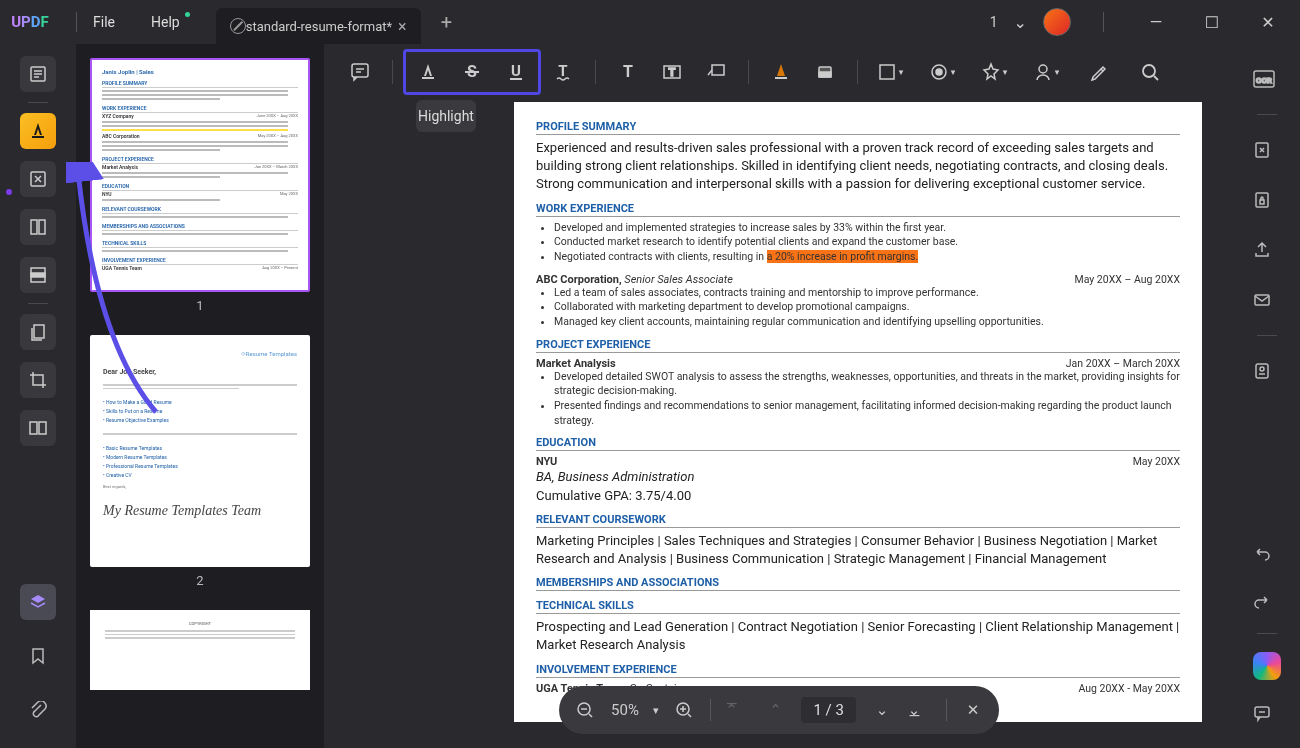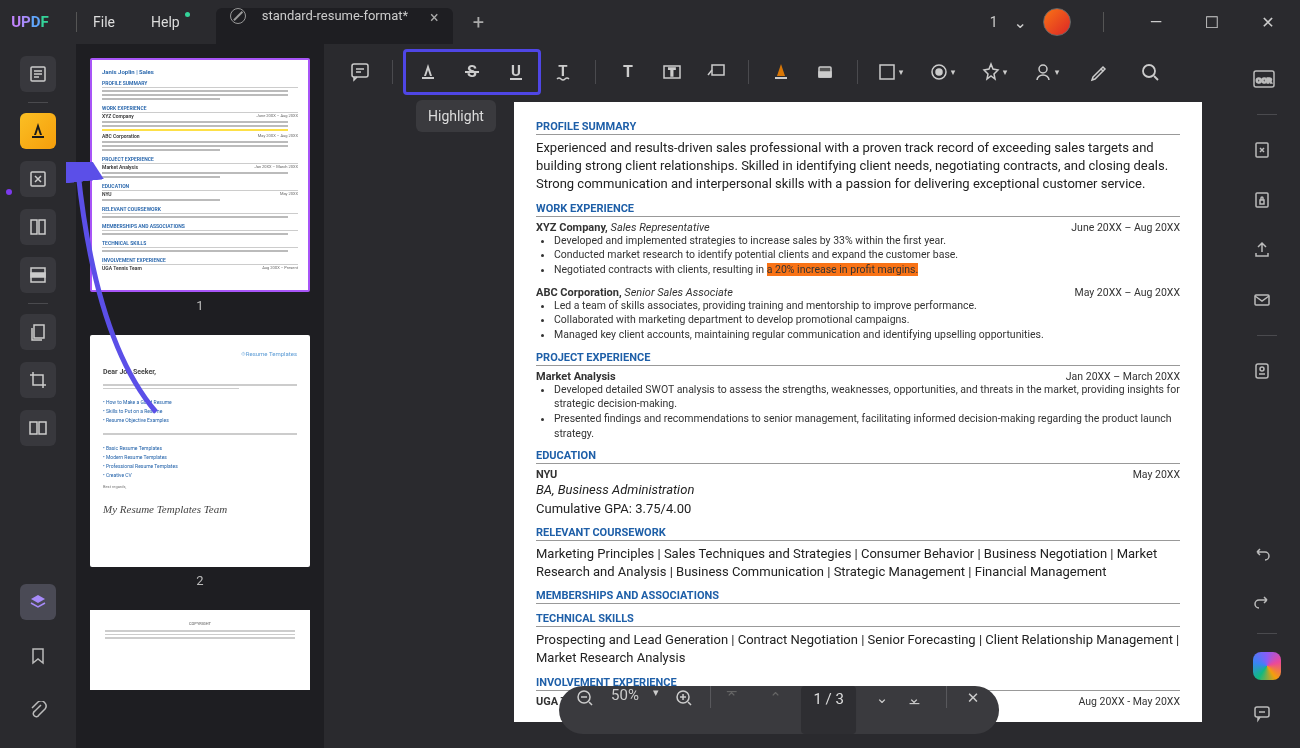--- a/index.html
+++ b/index.html
@@ -6,21 +6,21 @@
 body{width:1300px;height:748px;background:#2a2a2e;overflow:hidden;position:relative}
 .titlebar{height:44px;display:flex;align-items:center;background:#2a2a2e;color:#ddd}
 .logo{width:60px;display:flex;align-items:center;justify-content:center;font-weight:700;font-size:15px}
 .logo span:nth-child(1){color:#c084fc}
 .logo span:nth-child(2){color:#a78bfa}
 .logo span:nth-child(3){color:#60a5fa}
 .logo span:nth-child(4){color:#34d399}
 .tdiv{width:1px;height:20px;background:#555;margin:0 16px}
 .menu-item{font-size:14px;margin-right:36px;cursor:pointer;color:#ddd;position:relative}
 .help-dot{position:absolute;top:-2px;right:-10px;width:5px;height:5px;background:#34d399;border-radius:50%}
-.tab{display:flex;align-items:flex-start;background:#1e1e22;border-radius:6px 6px 0 0;padding:0 14px;height:36px;margin-top:8px;gap:16px}
+.tab{display:flex;align-items:center;background:#1e1e22;border-radius:6px 6px 0 0;padding:0 14px;height:36px;margin-top:8px;gap:0}
 .tab-icon{width:16px;height:16px;border:1.5px solid #999;border-radius:50%;position:relative}
 .tab-icon::after{content:"";position:absolute;width:12px;height:1.5px;background:#999;transform:rotate(-45deg);top:6px;left:1px}
 .tab-name{font-size:13px;color:#ccc}
 .tab-close{color:#aaa;font-size:16px;cursor:pointer;margin-left:6px}
 .tab-new{margin-left:20px;color:#aaa;font-size:20px;cursor:pointer}
 .tb-right{margin-left:auto;display:flex;align-items:center;gap:16px;padding-right:12px}
 .page-count{color:#ccc;font-size:14px}
 .chev{color:#ccc;cursor:pointer}
 .avatar{width:28px;height:28px;border-radius:50%;background:linear-gradient(135deg,#f97316,#dc2626);border:1px solid #666}
 .win-btn{width:40px;height:32px;display:flex;align-items:center;justify-content:center;color:#ccc;cursor:pointer}
@@ -41,44 +41,44 @@
 .th-head{color:#1e5fa8;font-size:5px;font-weight:600;margin-top:5px;border-bottom:0.5px solid #ccc;padding-bottom:1px}
 .th-line{height:2px;background:#bbb;margin:2px 0;width:95%}
 .th-line.s{width:60%}
 .flex-r{display:flex;justify-content:space-between}
 .th-date{color:#666;font-size:4px}
 .thumb2-content{padding:14px 12px;font-size:5px;color:#444;height:230px}
 .rt-logo{text-align:right;font-size:6px;color:#5b9bd5}
 .djs{font-weight:700;font-size:7px;margin-top:10px}
 .th2-line{height:1.5px;background:#ccc;margin:2px 0}
 .th2-link{color:#1e5fa8;font-size:5px;margin:3px 0}
-.sig{font-family:cursive;font-size:11px;margin-top:14px;font-style:italic}
+.sig{font-family:cursive;font-size:14px;margin-top:14px;font-style:italic}
 .thumb3{background:#fff;height:80px;border:1px solid transparent}
 .main-view{flex:1;background:#2a2a2e;position:relative;overflow:hidden}
 .top-tools{height:56px;display:flex;align-items:center;padding:0 14px;gap:0}
 .tt-btn{width:44px;height:40px;display:flex;align-items:center;justify-content:center;cursor:pointer;color:#ccc;border-radius:4px}
 .highlight-group{display:flex;border:3px solid #4f46e5;border-radius:4px}
 .tt-sep{width:1px;height:24px;background:#4a4a4e;margin:0 10px}
-.tooltip{position:absolute;top:56px;left:92px;background:#3a3a3e;color:#ddd;padding:8px 12px;border-radius:6px;font-size:14px;z-index:10}
+.tooltip{position:absolute;top:56px;left:92px;background:#3a3a3e;color:#ddd;padding:8px 2px;border-radius:6px;font-size:14px;z-index:10}
 .doc-page{position:absolute;top:58px;left:190px;width:688px;background:#fff;padding:18px 22px;font-size:11px;color:#333;height:620px}
 .doc-h{color:#1e5fa8;font-size:11px;font-weight:700;border-bottom:1px solid #999;padding-bottom:1px;margin-top:8px;margin-bottom:4px}
 .doc-h:first-child{margin-top:0}
 .doc-p{font-size:13px;line-height:1.4;color:#222}
 .doc-row{display:flex;justify-content:space-between;align-items:baseline}
 .doc-company{font-weight:700}
 .doc-role{font-style:italic;font-weight:400}
 .doc-date{font-size:10.5px}
 .doc-ul{list-style:disc;margin-left:18px;font-size:10.5px;line-height:1.4}
 .hl{background:#f97316}
 .right-tools{width:66px;background:#2a2a2e;display:flex;flex-direction:column;align-items:center;padding-top:20px;gap:20px}
 .rt-btn{width:30px;height:30px;display:flex;align-items:center;cursor:pointer;color:#bbb}
 .rt-div{width:20px;height:1px;background:#4a4a4e}
 .rt-bottom{margin-top:auto;margin-bottom:20px;display:flex;flex-direction:column;gap:18px;align-items:center}
 .ai-icon{width:28px;height:28px;border-radius:8px;background:conic-gradient(#8b5cf6,#ec4899,#f59e0b,#10b981,#3b82f6,#8b5cf6)}
-.zoom-bar{position:absolute;bottom:14px;left:50%;transform:translateX(-50%);background:#3a3a3e;border-radius:30px;height:48px;display:flex;padding:0 14px;gap:14px;color:#ccc;font-size:15px;z-index:5}
+.zoom-bar{position:absolute;bottom:14px;left:50%;transform:translateX(-50%);background:#3a3a3e;border-radius:30px;height:48px;display:flex;align-items:center;padding:0 14px;gap:14px;color:#ccc;font-size:15px;z-index:5}
 .zb-btn{cursor:pointer;display:flex;align-items:center;justify-content:center;width:24px;height:24px}
 .zb-sep{width:1px;height:22px;background:#5a5a5e}
 .page-input{background:#2e2e32;border-radius:4px;padding:4px 12px;font-size:15px;color:#ddd}
 .arrow{position:absolute;top:162px;left:66px;width:120px;height:260px;pointer-events:none;z-index:20}
 svg{display:block}
 </style>
 </head>
 <body>
 
 <div class="titlebar">
@@ -373,35 +373,31 @@
         </div>
     </div>
 
     <div class="tooltip">Highlight</div>
 
     <div class="doc-page">
       <div class="doc-h">PROFILE SUMMARY</div>
       <p class="doc-p">Experienced and results-driven sales professional with a proven track record of exceeding sales targets and building strong client relationships. Skilled in identifying client needs, negotiating contracts, and closing deals. Strong communication and interpersonal skills with a passion for delivering exceptional customer service.</p>
 
       <div class="doc-h">WORK EXPERIENCE</div>
-      <div class="doc-row">
-          <span><span class="doc-company">XYZ Company,</span><span class="doc-role"> Sales Representative</span></span>
-          <span class="doc-date">June 20XX – Aug 20XX</span>
-        </div>
       <ul class="doc-ul">
         <li>Developed and implemented strategies to increase sales by 33% within the first year.</li>
         <li>Conducted market research to identify potential clients and expand the customer base.</li>
         <li><span>Negotiated contracts with clients, resulting in </span><span class="hl">a 20% increase in profit margins.</span></li>
       </ul>
       <div class="doc-row" style="margin-top:8px">
           <span><span class="doc-company">ABC Corporation,</span><span class="doc-role"> Senior Sales Associate</span></span>
           <span class="doc-date">May 20XX – Aug 20XX</span>
         </div>
       <ul class="doc-ul">
-        <li>Led a team of skills associates, providing training and mentorship to improve performance.</li>
+        <li>Led a team of sales associates, contracts training and mentorship to improve performance.</li>
         <li>Collaborated with marketing department to develop promotional campaigns.</li>
         <li>Managed key client accounts, maintaining regular communication and identifying upselling opportunities.</li>
       </ul>
 
       <div class="doc-h">PROJECT EXPERIENCE</div>
       <div class="doc-row">
           <span class="doc-company">Market Analysis</span>
           <span class="doc-date">Jan 20XX – March 20XX</span>
         </div>
       <ul class="doc-ul">

